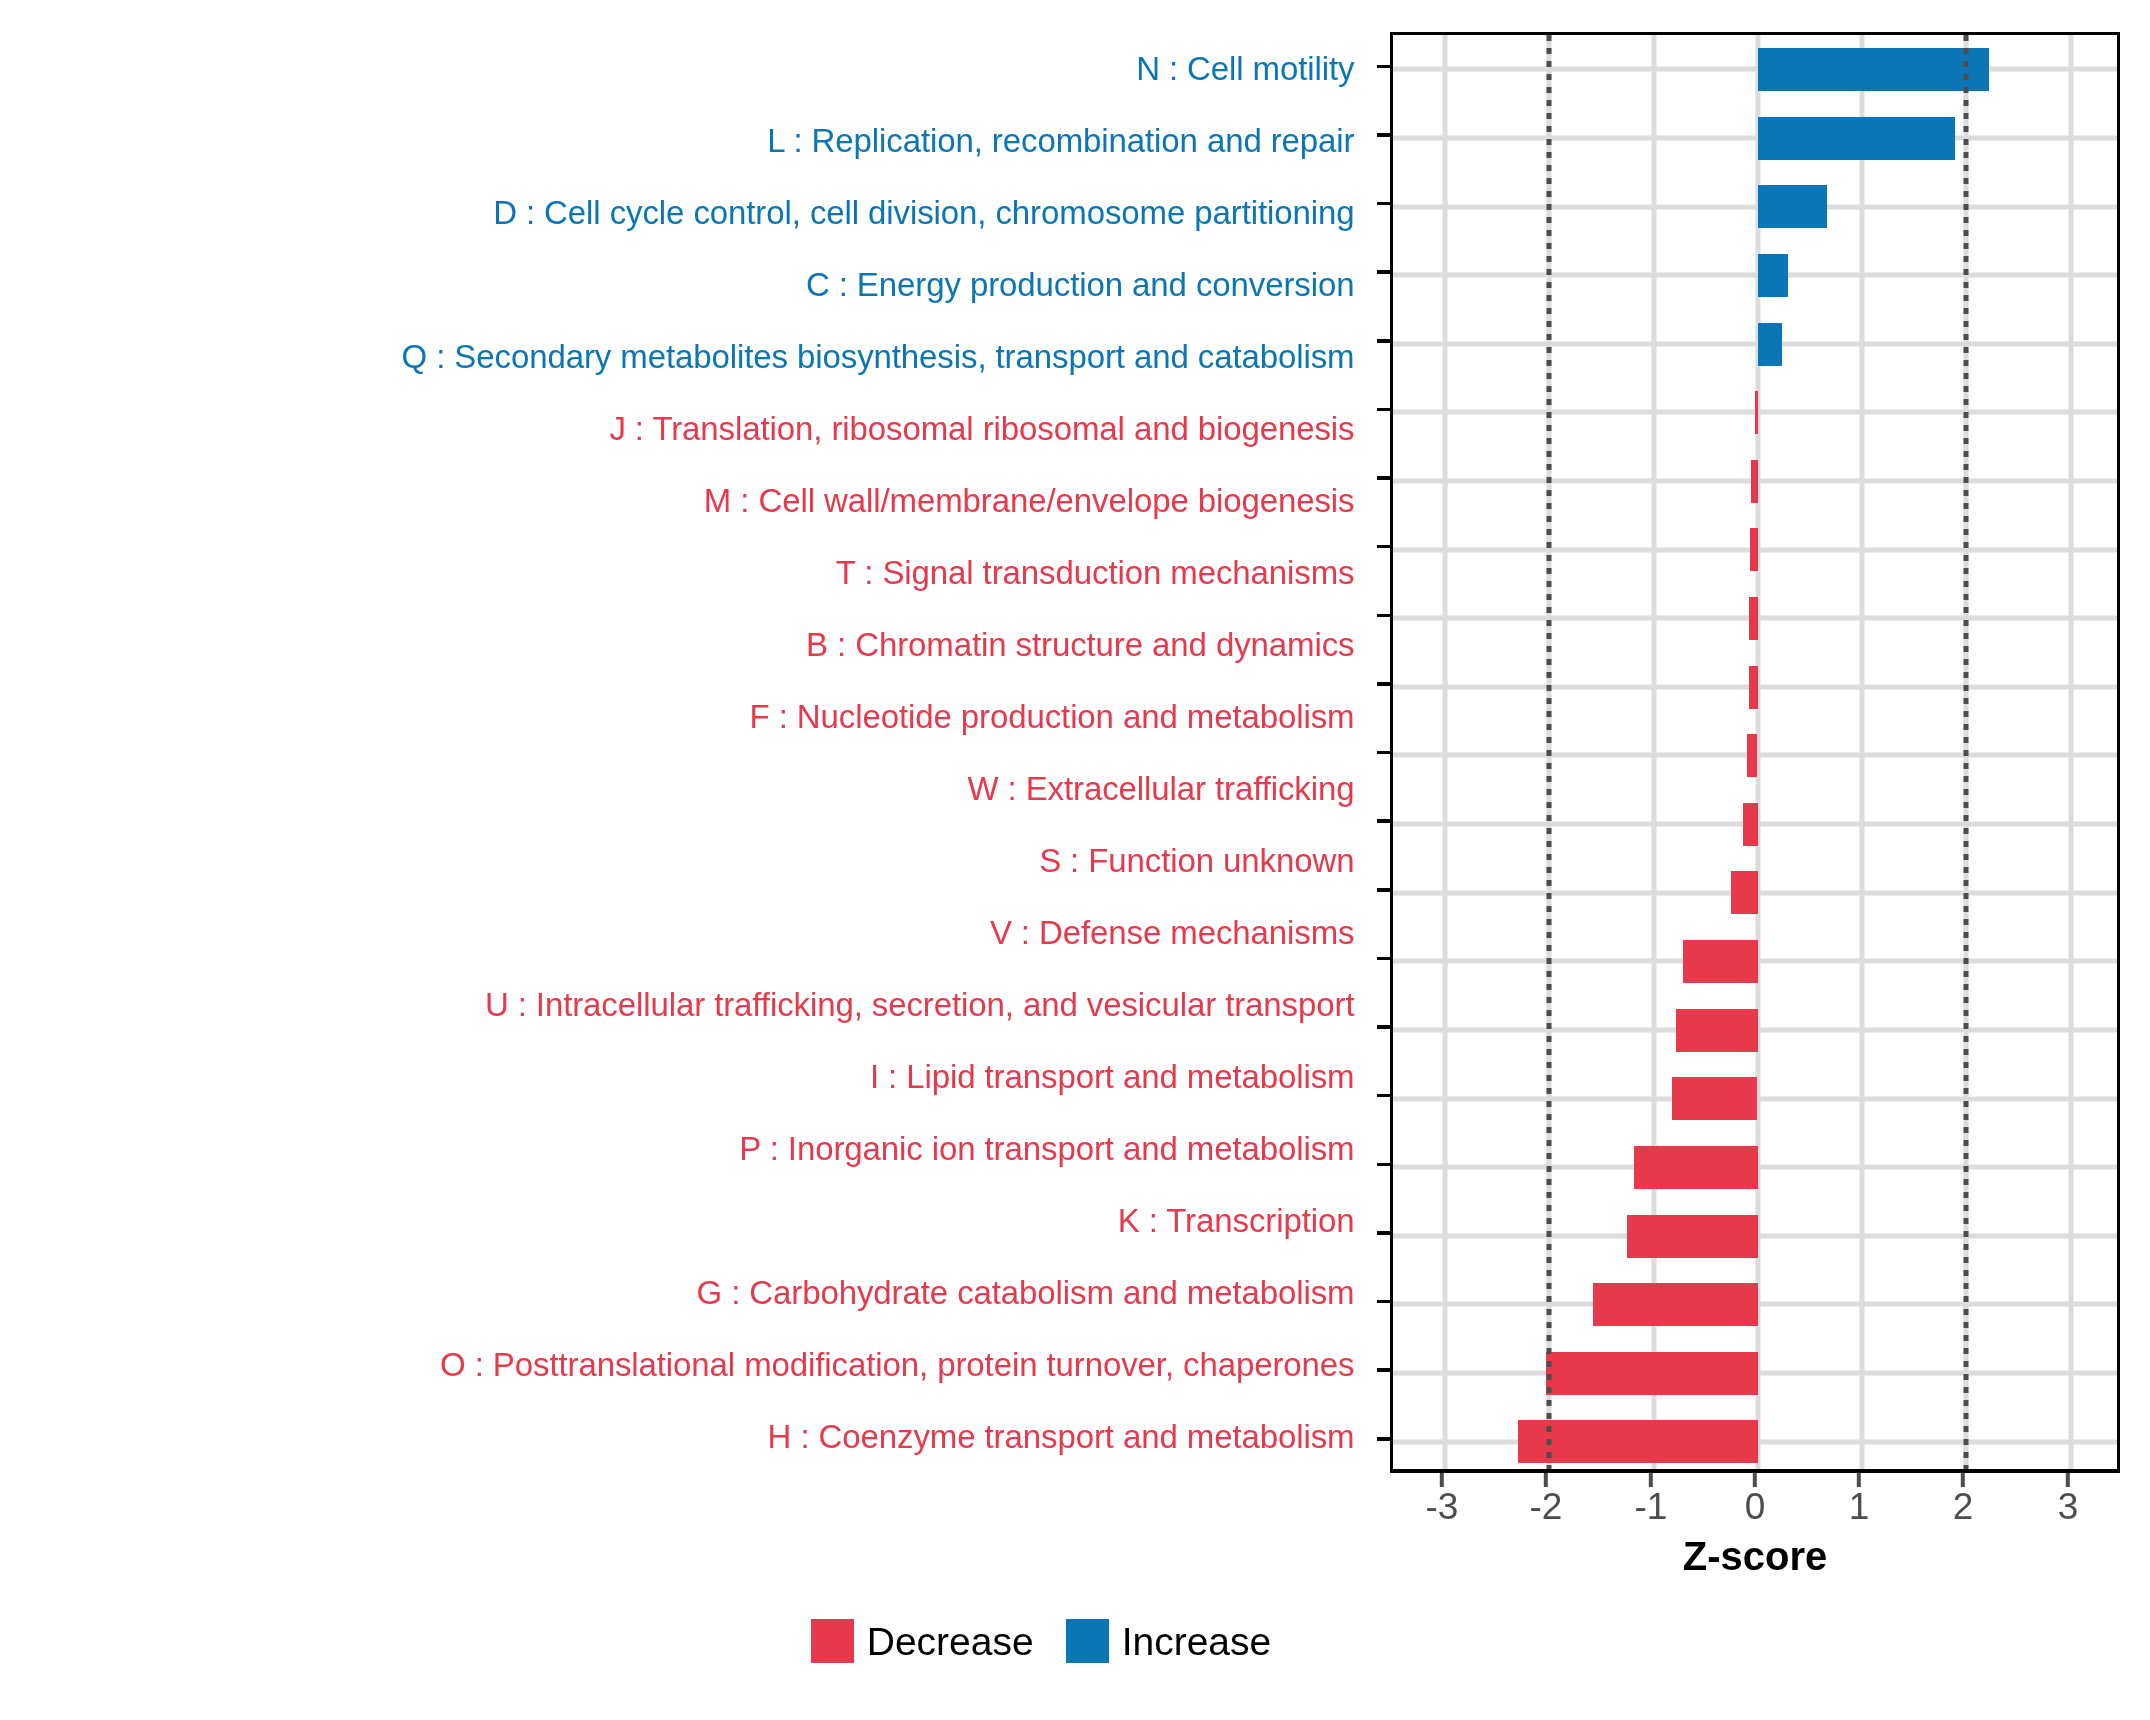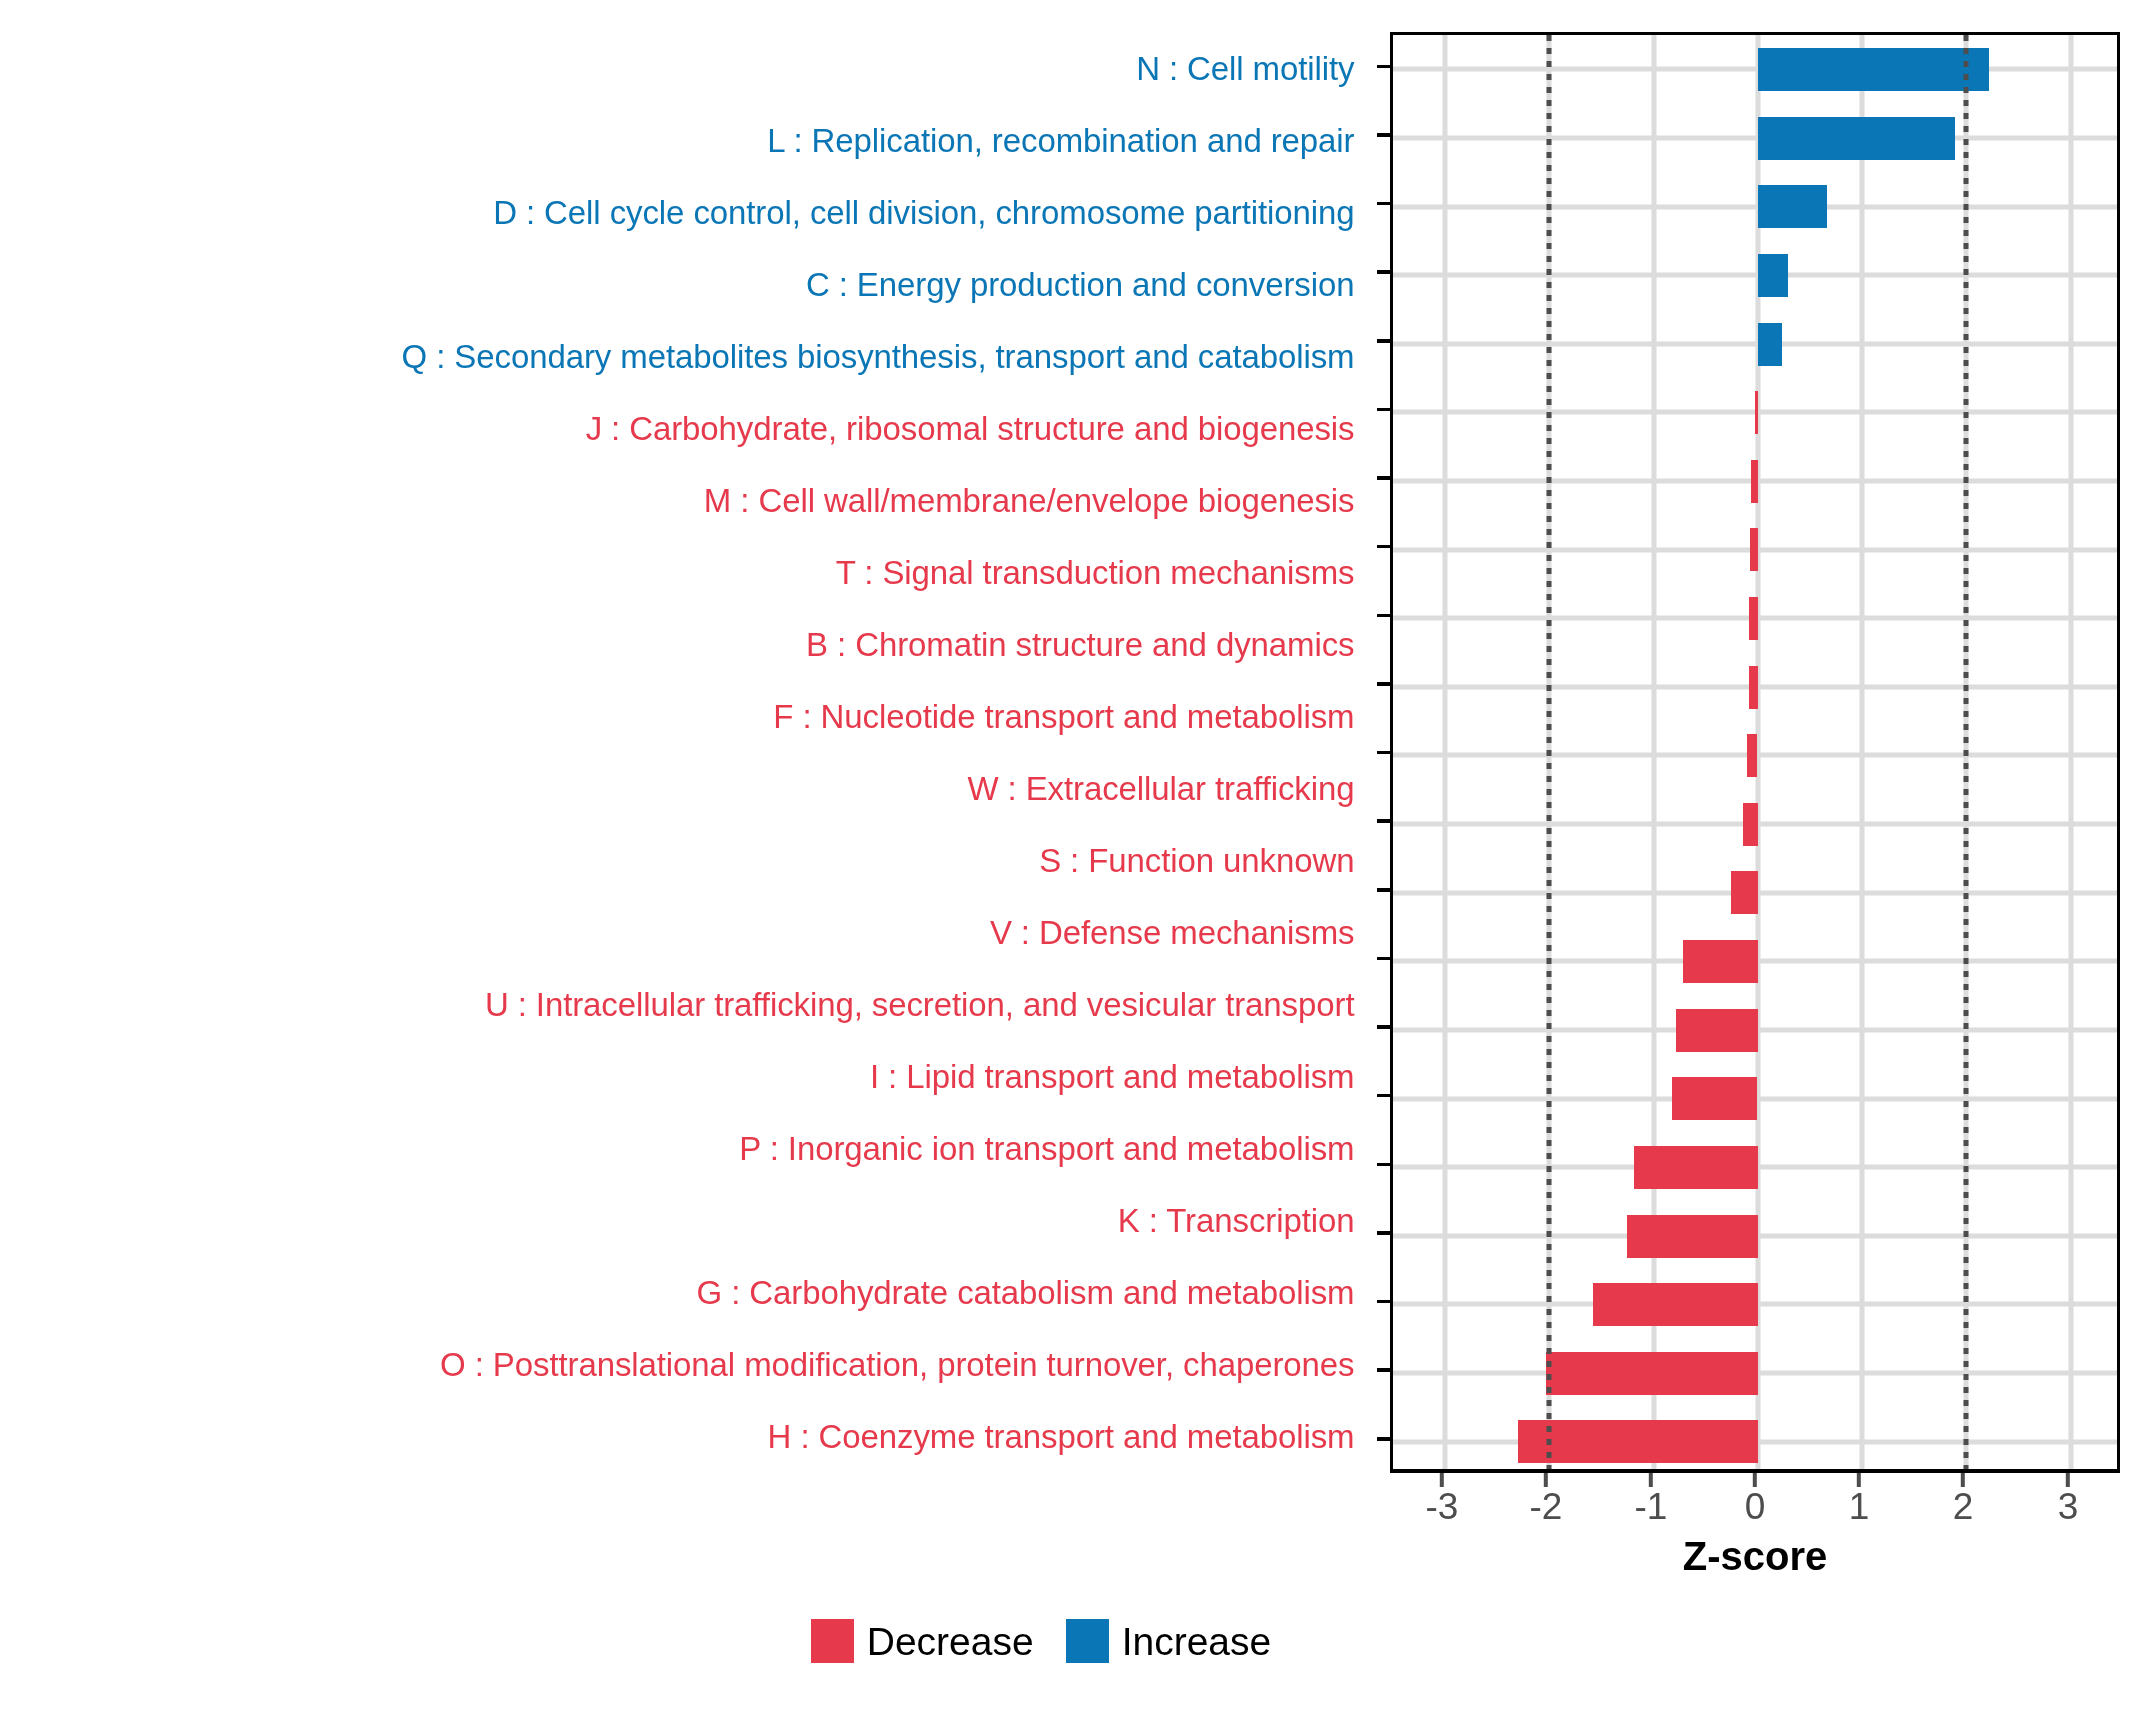--- a/index.html
+++ b/index.html
@@ -214,25 +214,25 @@
 <body>
 
 <div id="figure">
 
   <div id="label-col">
       <div class="cat-label inc">N : Cell motility</div>
       <div class="cat-label inc">L : Replication, recombination and repair</div>
       <div class="cat-label inc">D : Cell cycle control, cell division, chromosome partitioning</div>
       <div class="cat-label inc">C : Energy production and conversion</div>
       <div class="cat-label inc">Q : Secondary metabolites biosynthesis, transport and catabolism</div>
-      <div class="cat-label dec">J : Carbohydrate, ribosomal structure and biogenesis</div>
+      <div class="cat-label dec">J : Translation, ribosomal ribosomal and biogenesis</div>
       <div class="cat-label dec">M : Cell wall/membrane/envelope biogenesis</div>
       <div class="cat-label dec">T : Signal transduction mechanisms</div>
       <div class="cat-label dec">B : Chromatin structure and dynamics</div>
-      <div class="cat-label dec">F : Nucleotide transport and metabolism</div>
+      <div class="cat-label dec">F : Nucleotide production and metabolism</div>
       <div class="cat-label dec">W : Extracellular trafficking</div>
       <div class="cat-label dec">S : Function unknown</div>
       <div class="cat-label dec">V : Defense mechanisms</div>
       <div class="cat-label dec">U : Intracellular trafficking, secretion, and vesicular transport</div>
       <div class="cat-label dec">I : Lipid transport and metabolism</div>
       <div class="cat-label dec">P : Inorganic ion transport and metabolism</div>
       <div class="cat-label dec">K : Transcription</div>
       <div class="cat-label dec">G : Carbohydrate catabolism and metabolism</div>
       <div class="cat-label dec">O : Posttranslational modification, protein turnover, chaperones</div>
       <div class="cat-label dec">H : Coenzyme transport and metabolism</div>

